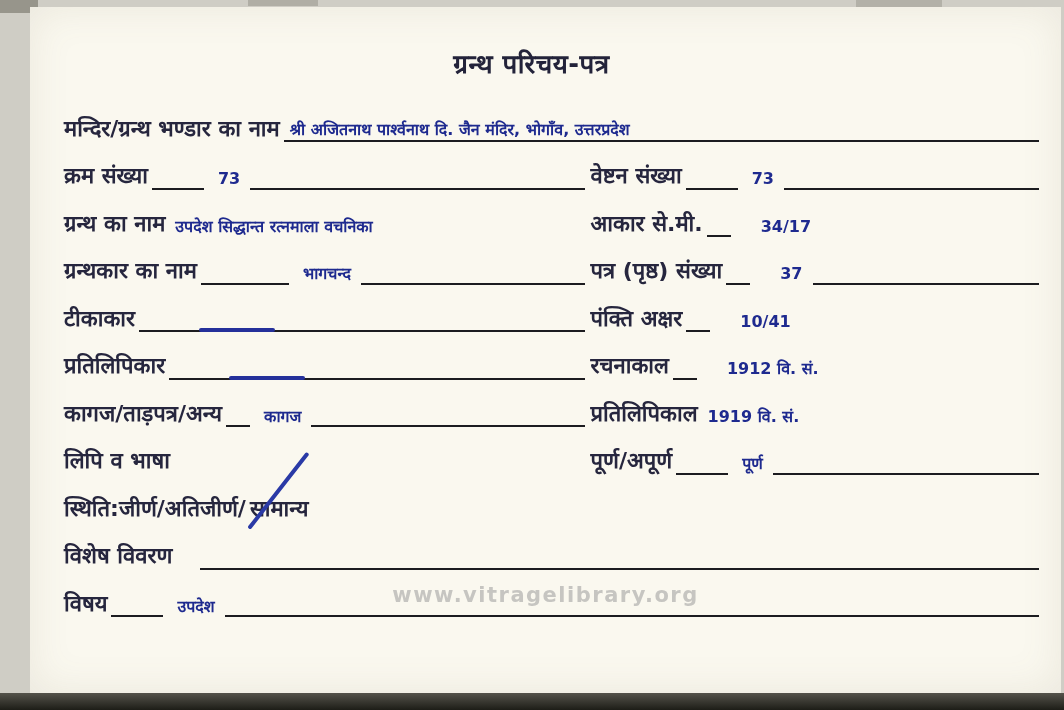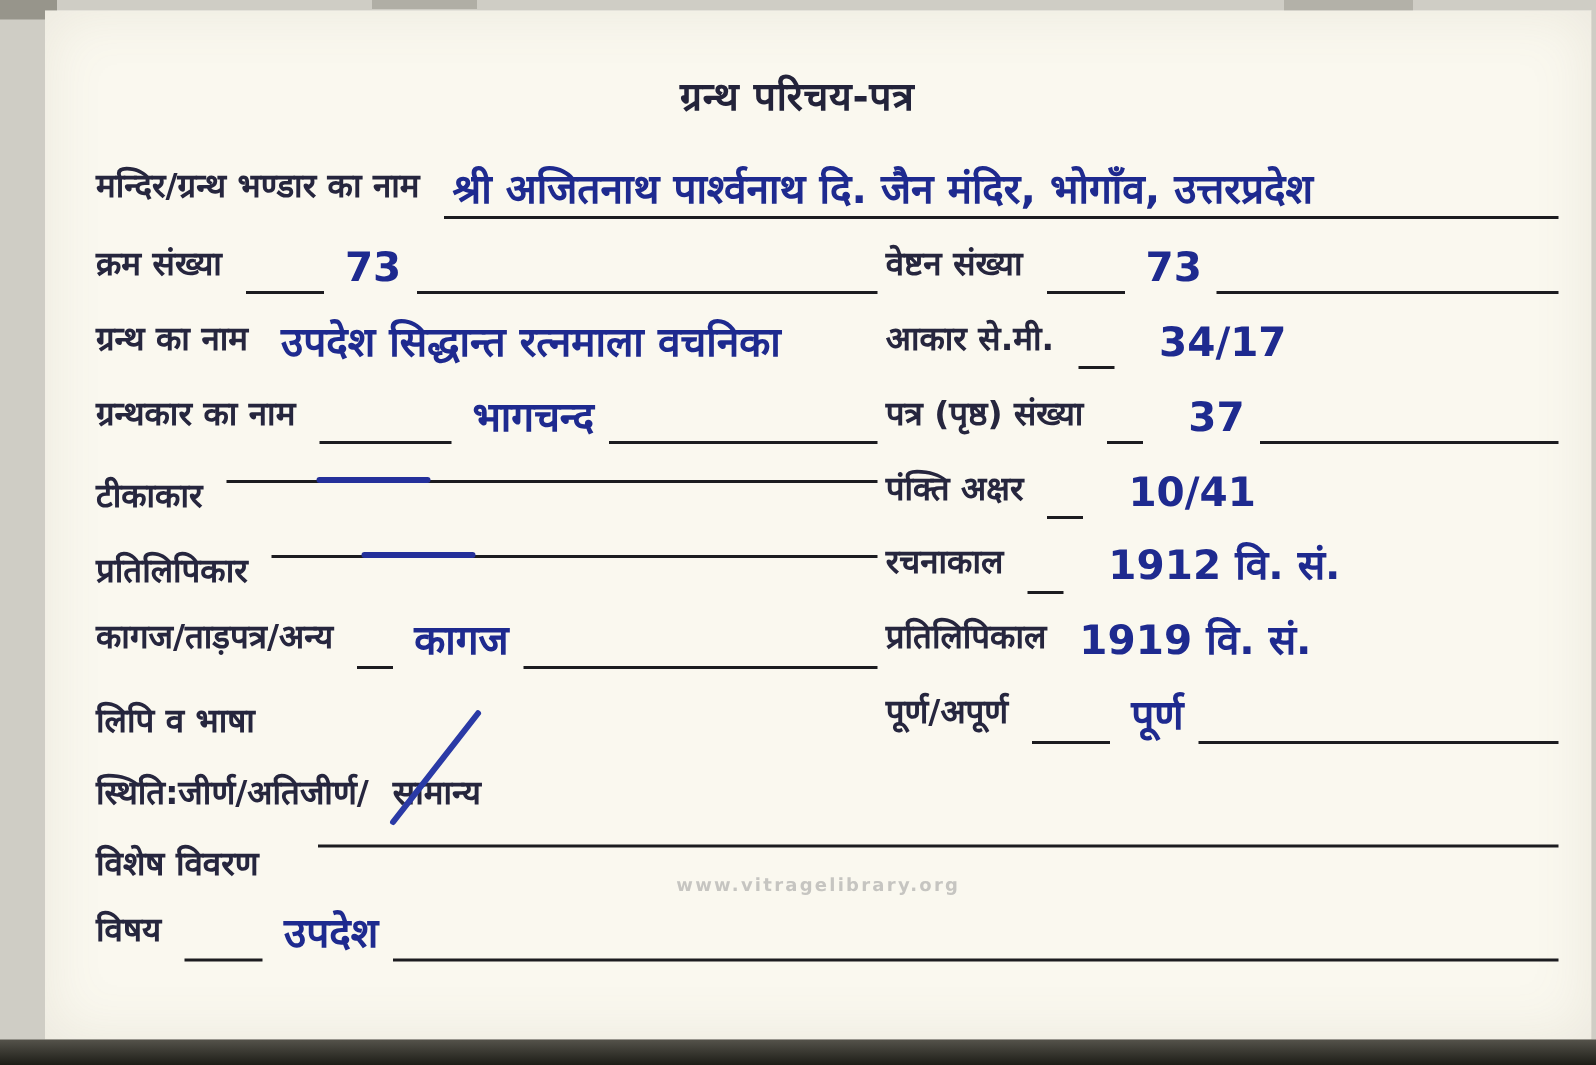--- a/index.html
+++ b/index.html
@@ -27,53 +27,53 @@
     background:var(--paper);
     box-shadow:inset 0 0 40px rgba(120,115,90,.12);
     padding:26px 22px 0 34px;
     color:var(--ink);
   }
   .title{
     text-align:center;font-size:26px;font-weight:700;color:#23233a;
     margin:12px 40px 30px 0;letter-spacing:.5px;
   }
   .row{display:flex;align-items:flex-end;margin-bottom:16.5px;min-height:31px;}
-  .field{display:flex;align-items:flex-start;min-width:0;gap:12px;}
+  .field{display:flex;align-items:flex-end;min-width:0;}
   .field.left{flex:0 0 54%;padding-right:6px;}
   .field.right{flex:1;}
   .field.full{flex:1;}
   .label{
     white-space:nowrap;font-size:22px;font-weight:600;color:#26263e;
     line-height:1.25;padding-right:4px;
   }
   .entry{flex:1;display:flex;align-items:flex-end;min-width:0;}
   .entry.lined{border-bottom:2.5px solid var(--line);}
   .entry .gapline{width:52px;border-bottom:2.5px solid var(--line);align-self:flex-end;}
   .entry .gapline.wide{width:88px;}
   .entry .gapline.narrow{width:24px;}
   .entry .tailline{flex:1;border-bottom:2.5px solid var(--line);align-self:flex-end;min-width:10px;}
   .value{
-    white-space:nowrap;font-size:27px;font-weight:700;color:var(--pen);
+    white-space:nowrap;font-size:16px;font-weight:700;color:var(--pen);
     line-height:1.2;padding:0 10px 1px 14px;
   }
   .value.snug{padding-left:6px;}
   .value.indent{padding-left:30px;}
   .dash-blue{
     width:76px;height:4px;background:#24309a;border-radius:2px;
     margin:0 0 -2px 60px;align-self:flex-end;
   }
   .marked{position:relative;display:inline-block;}
   .tick{
     position:absolute;left:0;bottom:-7px;width:96px;height:3.5px;
     background:#2a3aa6;border-radius:2px;
     transform-origin:0 100%;transform:rotate(-52deg);
   }
   .watermark{
     position:absolute;left:0;right:0;top:576px;text-align:center;
-    font-size:12px;color:#c6c5c1;letter-spacing:1.5px;font-weight:600;
+    font-size:21px;color:#c6c5c1;letter-spacing:1.5px;font-weight:600;
   }
 </style>
 </head>
 <body>
 
 <div class="page">
   <div class="artifact a1"></div>
   <div class="artifact a2"></div>
   <div class="artifact a3"></div>
 

